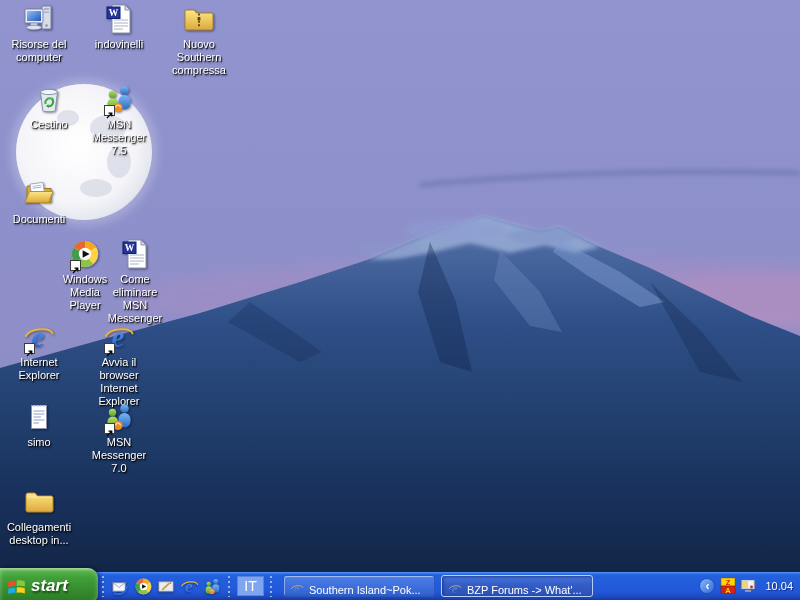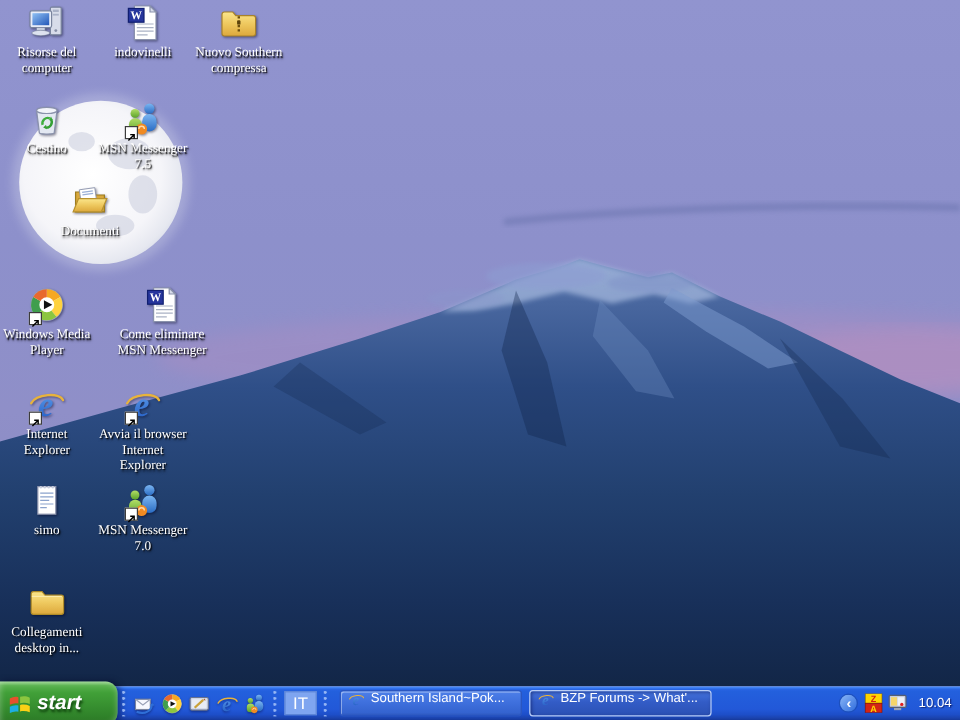--- a/index.html
+++ b/index.html
@@ -1,20 +1,20 @@
 <!DOCTYPE html>
 <html><head>
 <meta charset="utf-8">
 <style>
   html,body{margin:0;padding:0;}
   body{width:800px;height:600px;overflow:hidden;position:relative;
        font-family:"Liberation Sans",sans-serif;background:#8e91cd;}
   #wallpaper{position:absolute;left:0;top:0;width:800px;height:572px;}
   
-  #desktop-icons{position:absolute;left:0;top:0;width:800px;height:405px;font-family:Liberation Serif, serif;}
+  #desktop-icons{position:absolute;left:0;top:0;width:800px;height:405px;}
   .desktop-icon{position:absolute;width:76px;text-align:center;cursor:pointer;}
   .desktop-icon .ico{width:34px;height:34px;margin:0 auto;position:relative;}
   .desktop-icon .ico svg.main{width:32px;height:32px;filter:drop-shadow(1px 1px 1px rgba(0,0,30,.45));}
   .shortcut-arrow{position:absolute;left:2px;bottom:1px;width:9px;height:9px;background:#fff;
                   border:1px solid #3c3c3c;display:none;}
   .desktop-icon.shortcut .shortcut-arrow{display:block;}
   .desktop-icon .lbl{margin-top:1px;font-size:11px;line-height:13px;color:#fff;white-space:pre-line;
        text-shadow:1px 1px 1px rgba(0,0,0,.95),1px 2px 2px rgba(0,0,0,.5);}
   
   #taskbar{position:absolute;left:0;bottom:0;width:800px;height:28px;display:flex;align-items:center;
@@ -28,21 +28,21 @@
   .ql-sep{width:5px;height:22px;margin:0 3px;flex:0 0 auto;opacity:.85;
        background-image:radial-gradient(circle at 2px 2px,#a9c5f9 1px,rgba(0,0,0,0) 1.4px);
        background-size:5px 5px;}
   #quick-launch{display:flex;align-items:center;flex:0 0 auto;}
   .ql-icon{width:23px;height:23px;display:flex;align-items:center;justify-content:center;cursor:pointer;}
   .ql-icon svg{width:19px;height:19px;filter:drop-shadow(0 1px 1px rgba(0,0,40,.4));}
   .lang{width:27px;height:20px;margin:0 2px;flex:0 0 auto;background:#7fa5f0;border:1px solid #5c84d6;
        box-sizing:border-box;color:#fff;font-size:14px;display:flex;align-items:center;justify-content:center;cursor:pointer;}
   #task-buttons{display:flex;align-items:center;flex:0 0 auto;}
   .task-btn{height:22px;width:152px;margin-left:6px;border-radius:3px;cursor:pointer;
-       display:flex;align-items:flex-start;gap:5px;padding:0 6px;box-sizing:border-box;
+       display:flex;align-items:flex-end;gap:5px;padding:0 6px;box-sizing:border-box;
        color:#fff;font-size:11px;white-space:nowrap;overflow:hidden;
        background:linear-gradient(to bottom,#6a96ee 0%,#4a7ce6 10%,#3e6fdc 50%,#3463cf 90%,#2c57be 100%);
        border:1px solid #2a56c0;box-shadow:inset 1px 1px 0 rgba(255,255,255,.4);}
   .task-btn.active{background:linear-gradient(to bottom,#4574de 0%,#335cc6 45%,#2b51b5 100%);
        border-color:#b9cdf5;box-shadow:inset 1px 1px 3px rgba(0,0,50,.45);}
   .task-btn svg{width:14px;height:14px;flex:0 0 auto;}
   .task-btn .t{overflow:hidden;text-overflow:ellipsis;}
   #tray{margin-left:auto;display:flex;align-items:center;gap:4px;padding-right:7px;height:100%;flex:0 0 auto;}
   #tray-chevron{width:16px;height:16px;border-radius:50%;border:1px solid #1d50bd;cursor:pointer;
        background:linear-gradient(135deg,#8ab7f7,#2e6bdc);color:#fff;font-size:12px;font-weight:bold;
@@ -305,21 +305,21 @@
     <div class="desktop-icon" style="left: 161px; top: 3px;">
     <div class="ico">
       <svg class="main">
           <use href="#i-zip-folder"></use>
         </svg>
       
     </div>
     <div class="lbl">Nuovo Southern
 compressa</div>
   </div>
-    <div class="desktop-icon" style="left: 1px; top: 83px; text-align: center;">
+    <div class="desktop-icon" style="left: 11px; top: 83px; text-align: center;">
     <div class="ico">
       <svg class="main">
           <use href="#i-recycle"></use>
         </svg>
       
     </div>
     <div class="lbl">Cestino</div>
   </div>
     <div class="desktop-icon shortcut" style="left: 81px; top: 83px;">
     <div class="ico">
@@ -328,30 +328,30 @@
         </svg>
       <div class="shortcut-arrow">
         <svg width="9" height="9">
             <use href="#i-shortcut-arrow"></use>
           </svg>
       </div>
     </div>
     <div class="lbl">MSN Messenger
 7.5</div>
   </div>
-    <div class="desktop-icon" style="left: 1px; top: 152px; margin-left: 36px;">
+    <div class="desktop-icon" style="left: 1px; top: 178px;">
     <div class="ico">
       <svg class="main">
           <use href="#i-folder-open"></use>
         </svg>
       
     </div>
     <div class="lbl">Documenti</div>
   </div>
-    <div class="desktop-icon shortcut" style="left: 1px; top: 238px;">
+    <div class="desktop-icon shortcut" style="left: 1px; top: 238px; padding-left: 46px;">
     <div class="ico">
       <svg class="main">
           <use href="#i-wmp"></use>
         </svg>
       <div class="shortcut-arrow">
         <svg width="9" height="9">
             <use href="#i-shortcut-arrow"></use>
           </svg>
       </div>
     </div>

